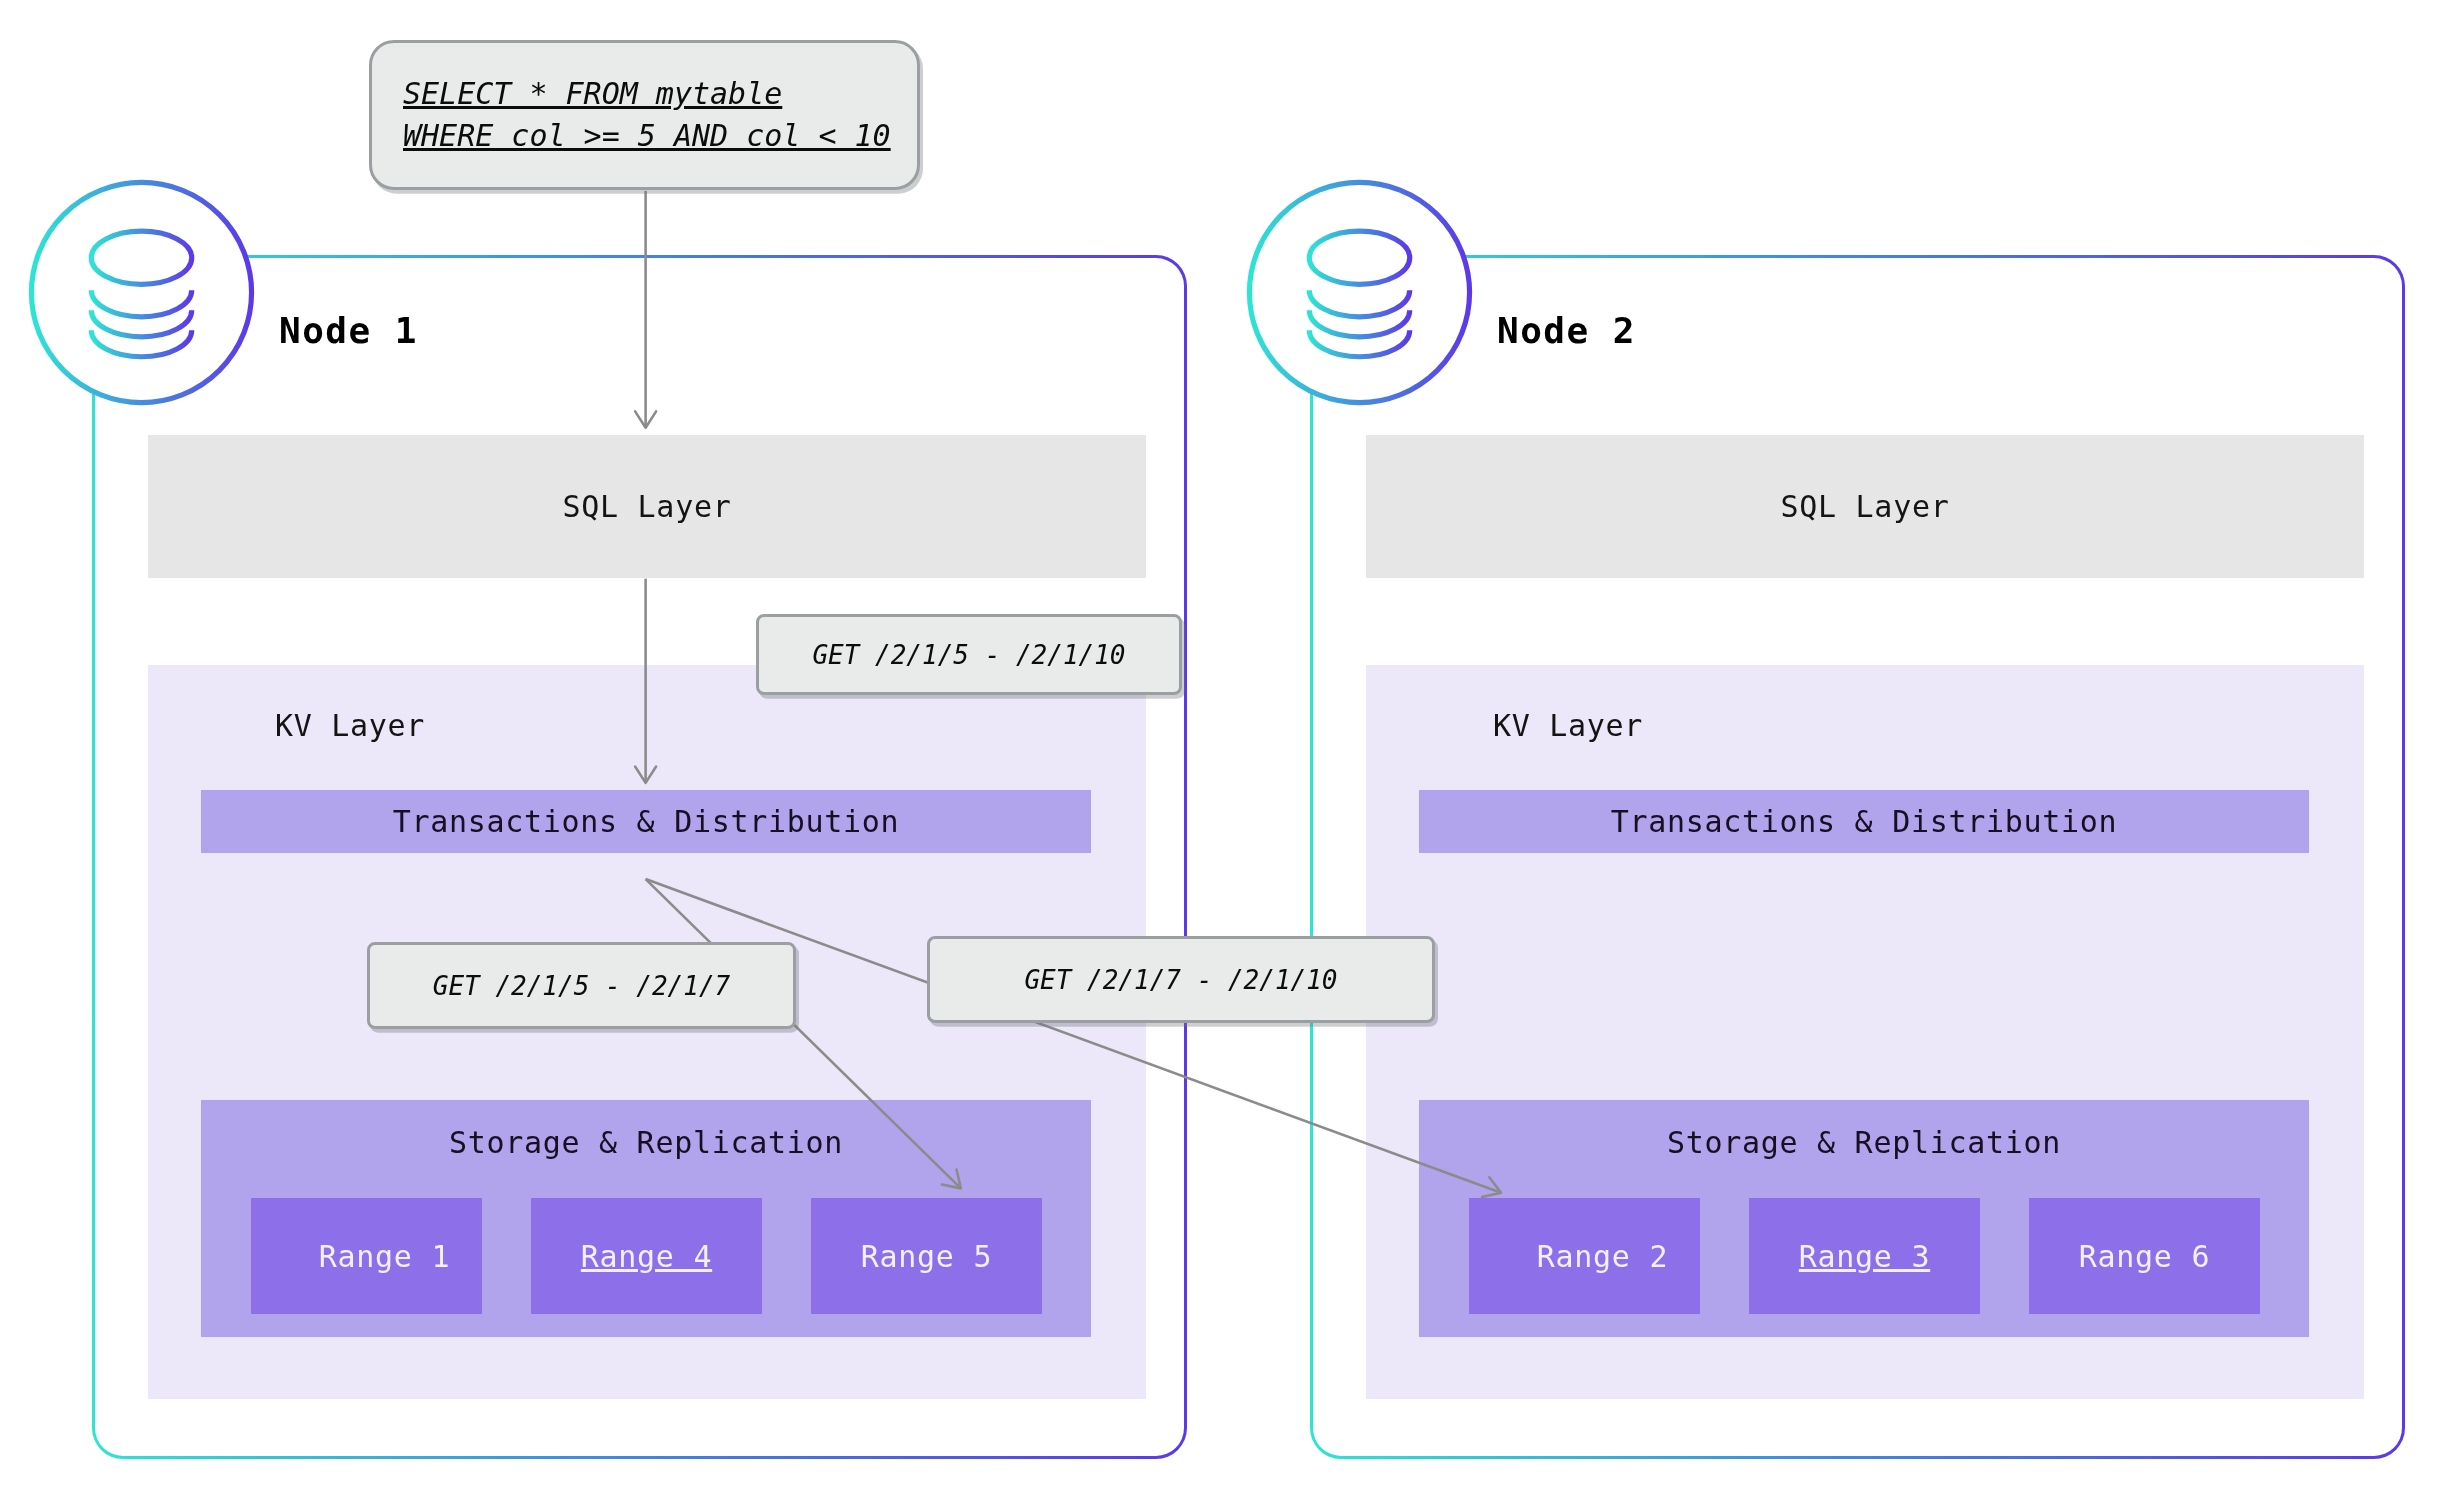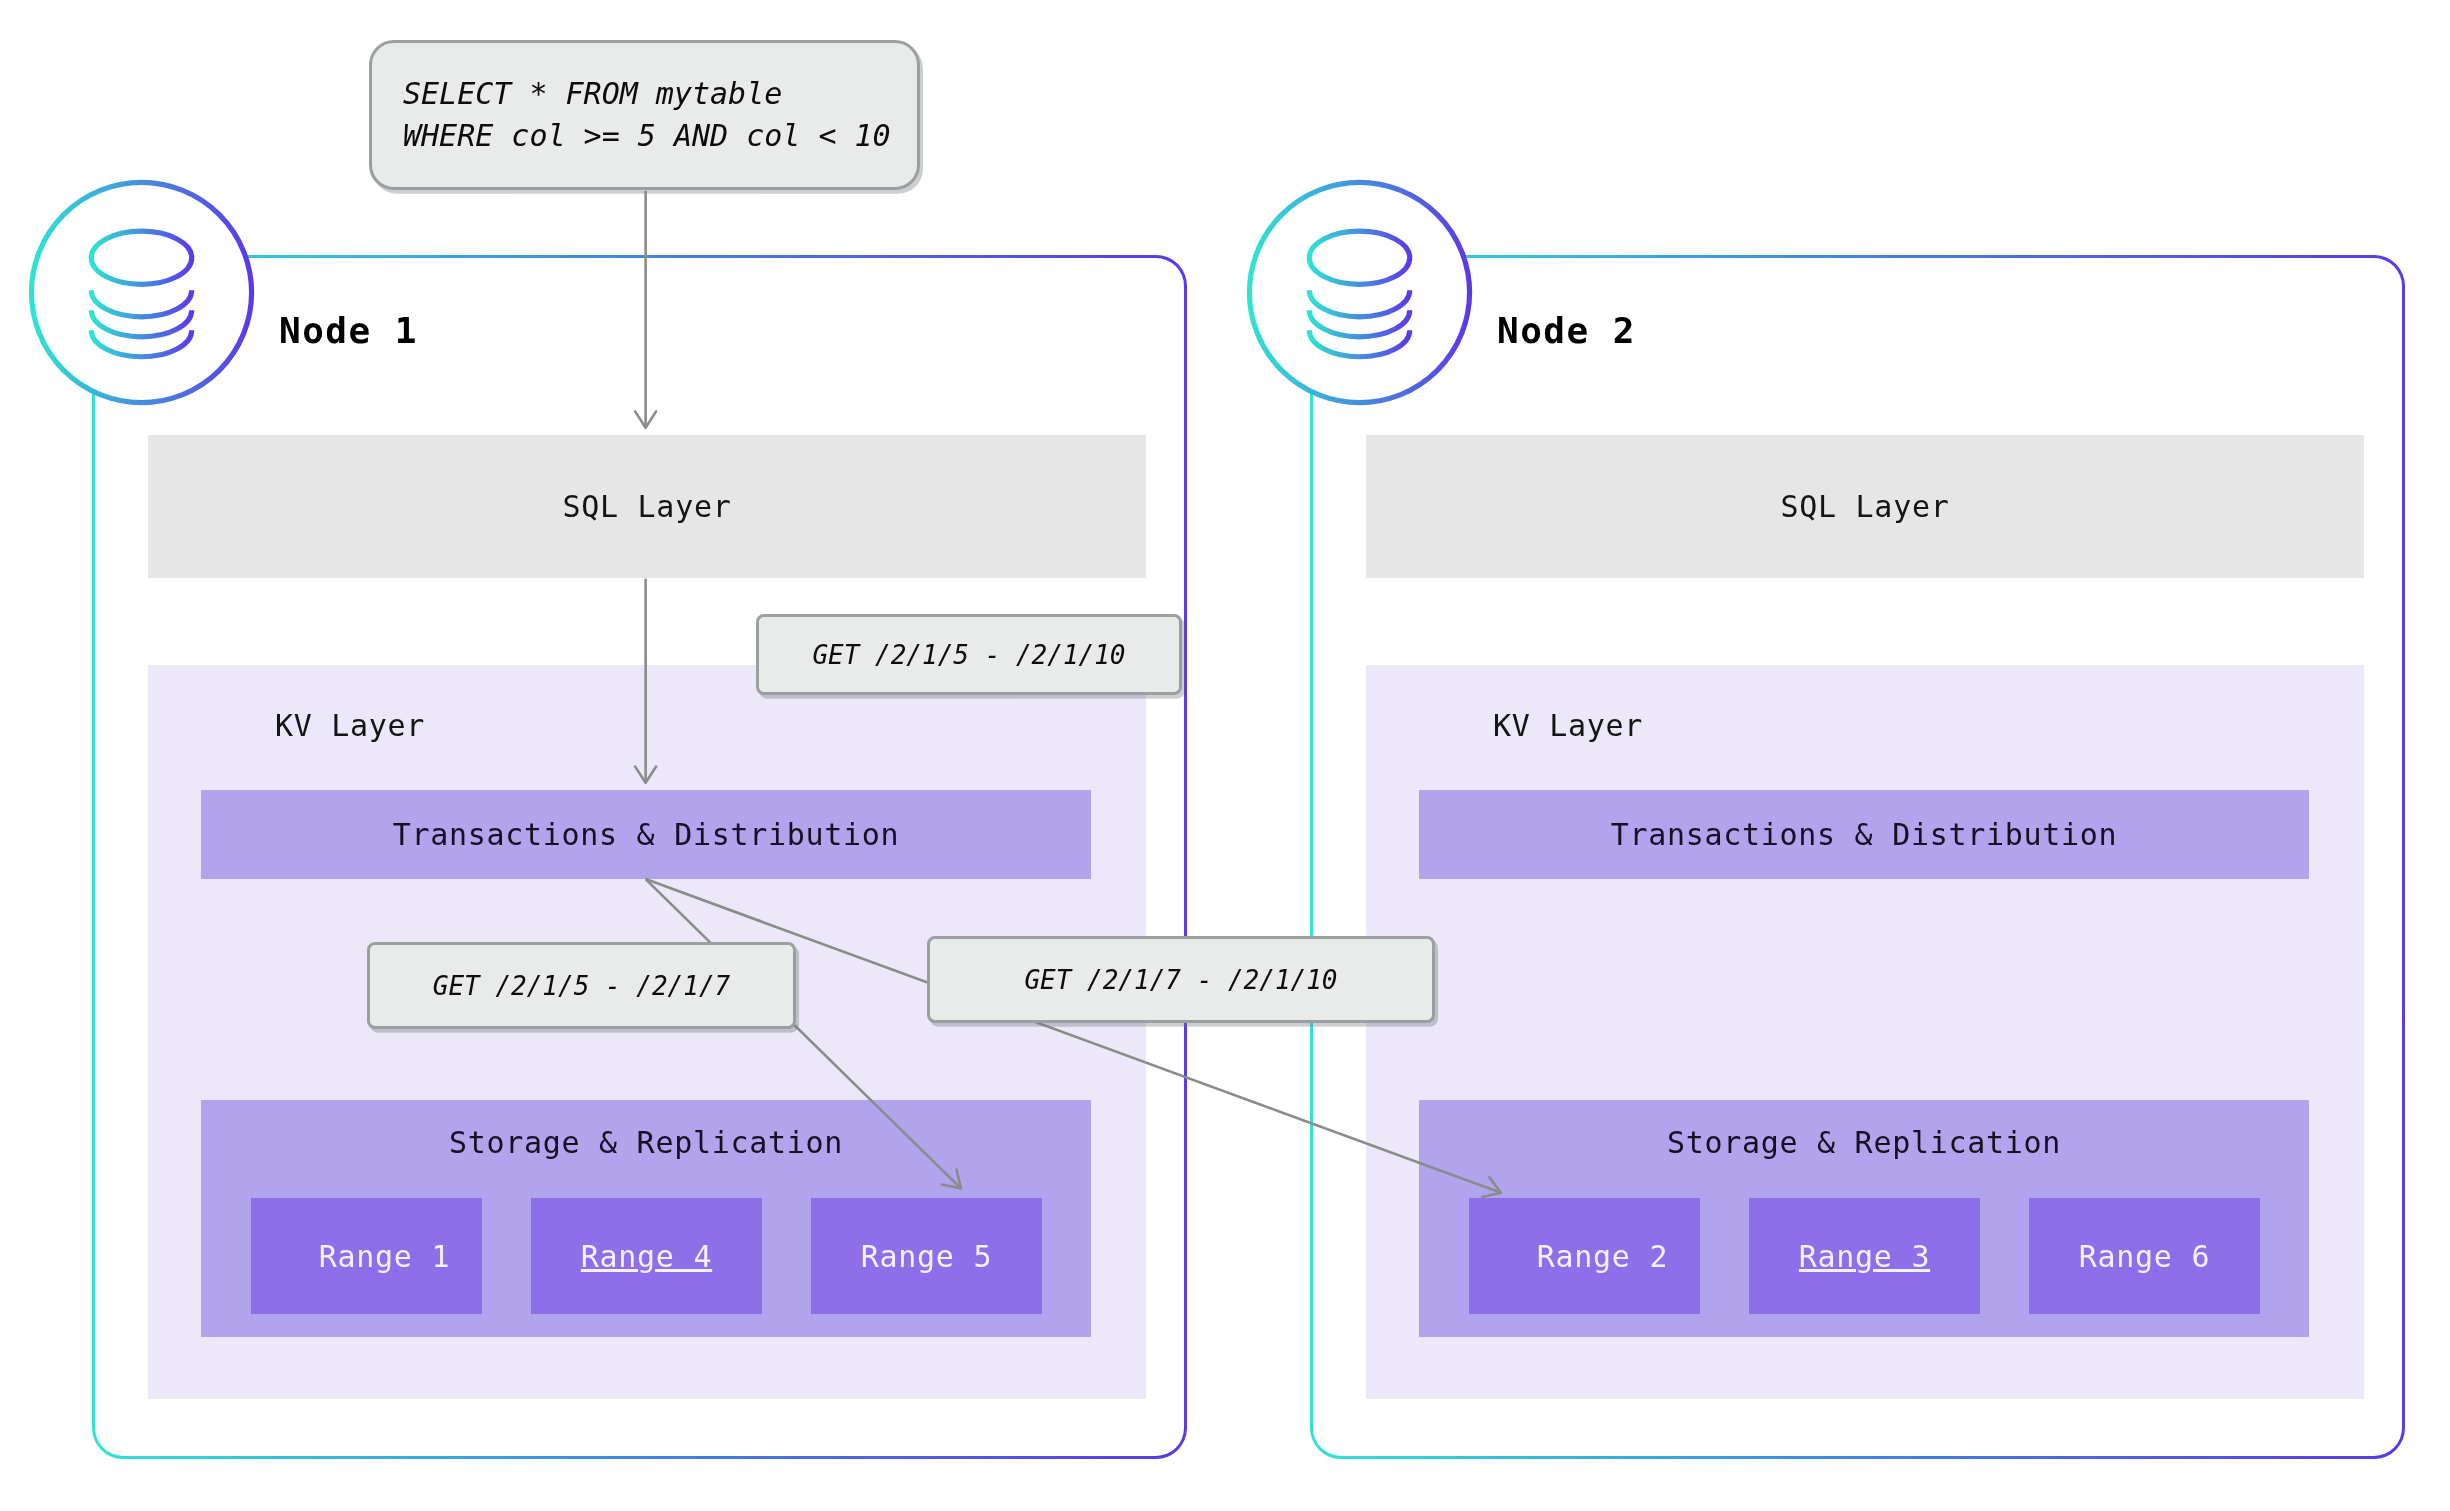--- a/index.html
+++ b/index.html
@@ -77,21 +77,21 @@
     font-size: 30px;
     color: #141414;
     letter-spacing: 0.7px;
   }
 
   .txn-box {
     position: absolute;
     left: 106px;
     top: 532px;
     width: 890px;
-    height: 89px;
+    height: 63px;
     background: #b2a3ed;
     display: flex;
     align-items: center;
     justify-content: center;
     font-size: 30px;
     color: #161022;
     letter-spacing: 0.7px;
   }
 
   .storage-box {
@@ -144,20 +144,21 @@
   #query-box {
     left: 369px;
     top: 40px;
     width: 551px;
     height: 150px;
     border-radius: 25px;
     padding-left: 31px;
     font-size: 30px;
     line-height: 42px;
     white-space: pre;
+    text-decoration: underline;
   }
   .get-box {
     border-radius: 8px;
     align-items: center;
     font-size: 26px;
     white-space: pre;
   }
   #get-span  { left: 756px; top: 614px;  width: 426px; height: 81px; }
   #get-left  { left: 367px;  top: 942px; width: 429px; height: 87px; }
   #get-right { left: 927px; top: 936px; width: 508px; height: 87px; }

